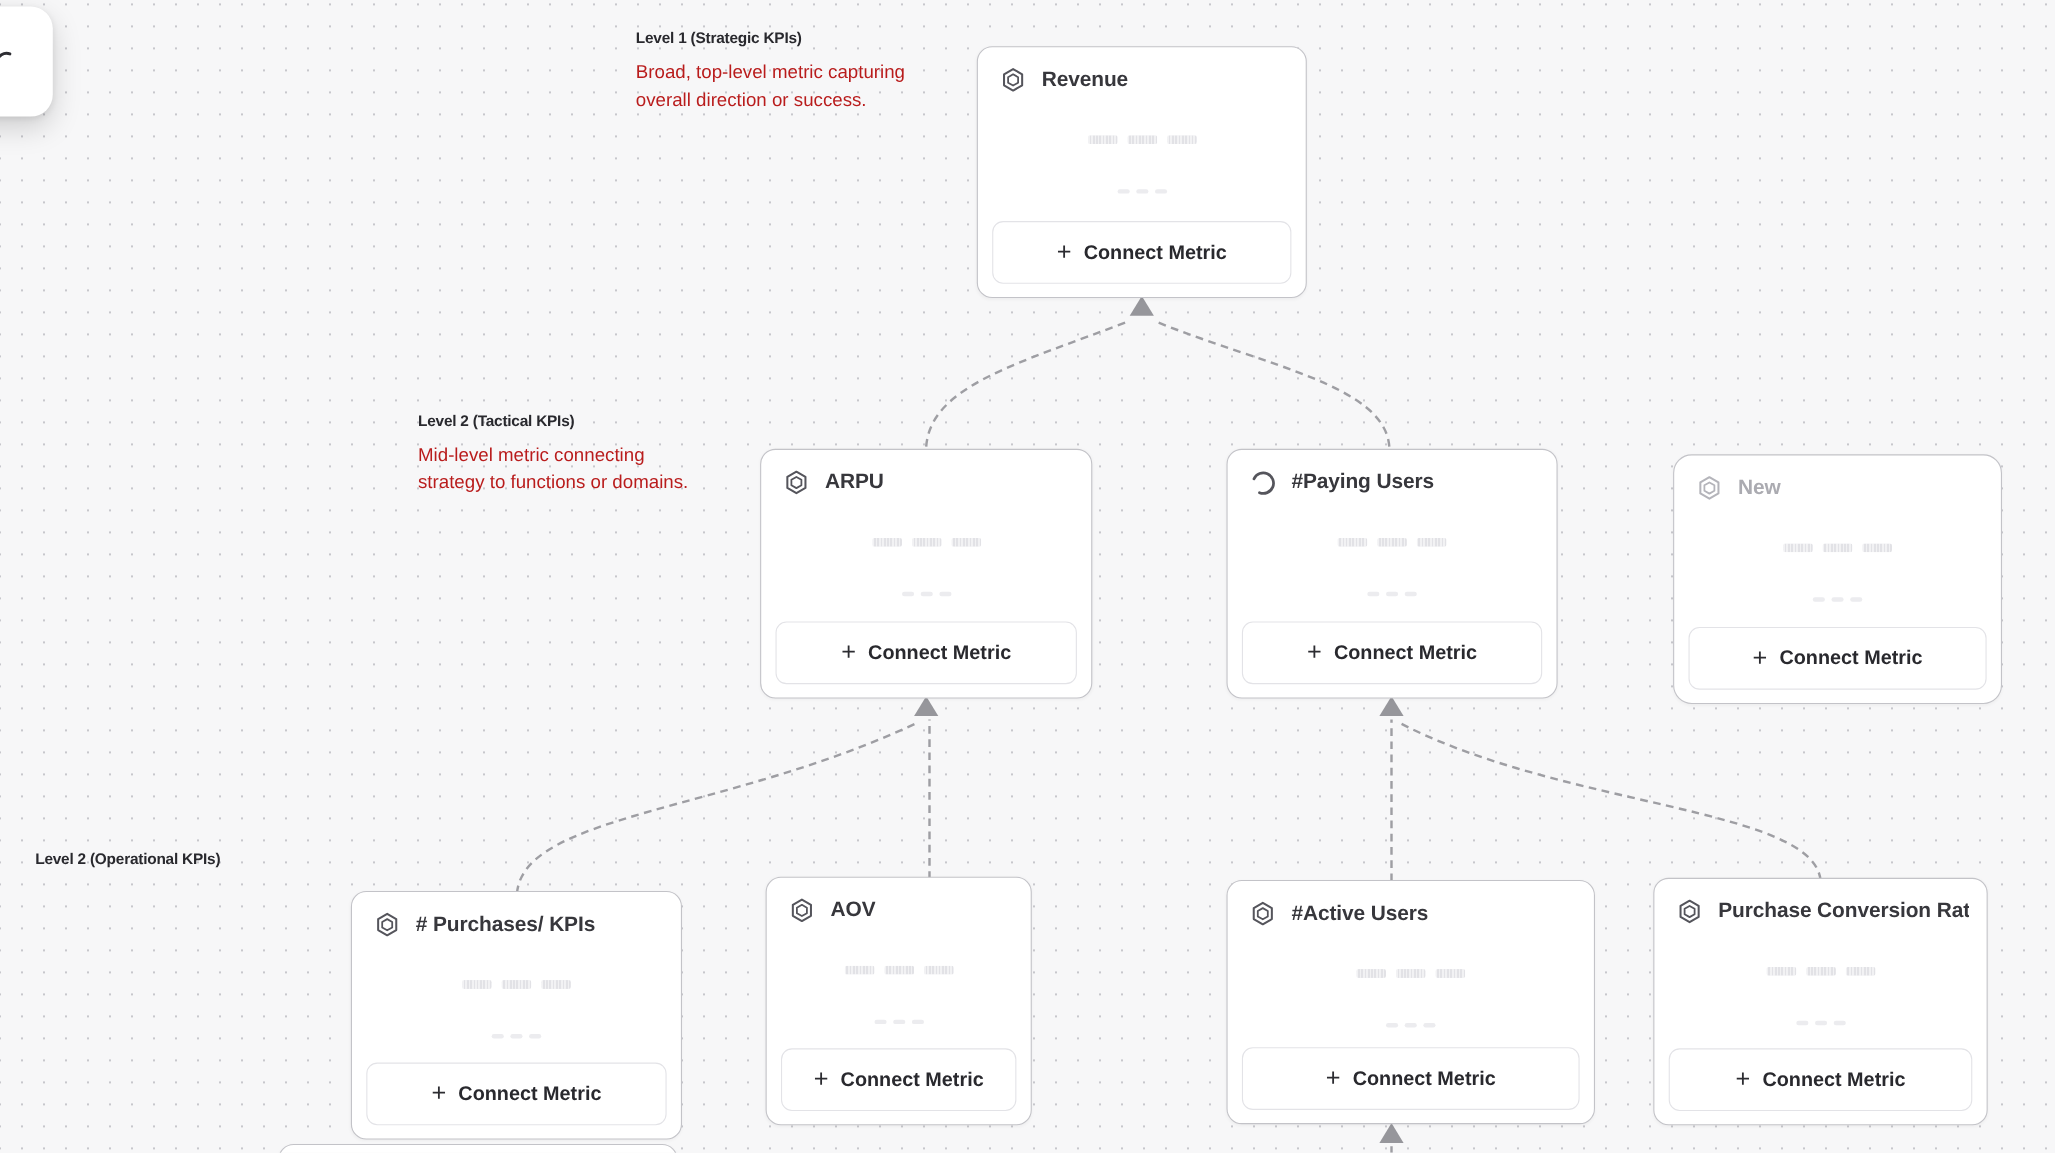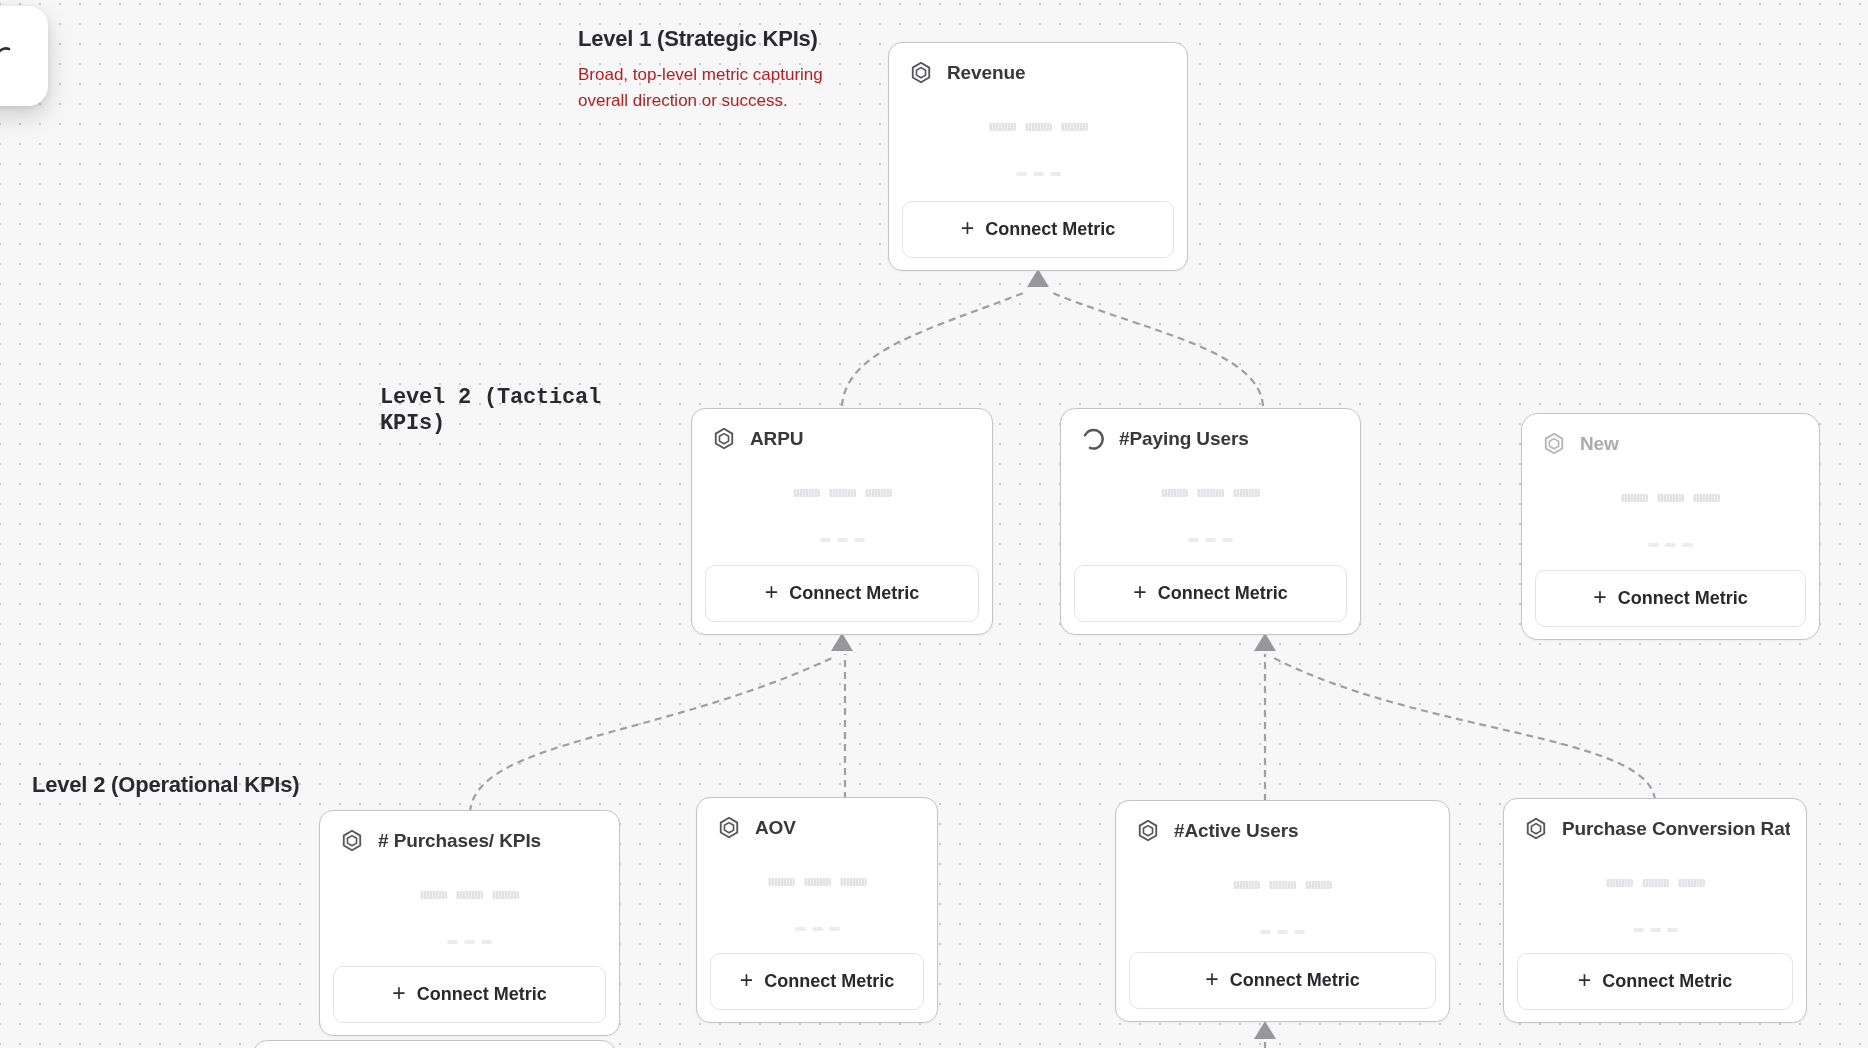--- a/index.html
+++ b/index.html
@@ -19,21 +19,21 @@
   .float-tool{
     position:absolute;left:-62px;top:6px;width:110px;height:100px;
     background:#ffffff;border-radius:20px;
     box-shadow:0 10px 26px rgba(0,0,0,.17), 0 2px 6px rgba(0,0,0,.08);
   }
   .float-tool svg{position:absolute;left:56px;top:36px;}
 
   
   .level-label{position:absolute;}
   .level-label h2{
-    margin:0 0 10px 0;font-size:22px;line-height:1.2;font-weight:700;
+    margin:0 0 10px 0;font-size:14px;line-height:1.2;font-weight:700;
     color:#29292e;letter-spacing:-.2px;
   }
   .level-label p{
     margin:0;font-size:17px;line-height:1.5;color:#b91c1c;font-weight:400;
   }
 
   
   .card{
     position:absolute;background:#fff;border:1.5px solid #c3c3c8;
     border-radius:14px;box-sizing:border-box;
@@ -93,22 +93,23 @@
     <svg width="20" height="22" viewBox="0 0 20 22">
       <path d="M2 16 C4 8 10 5 15 7" fill="none" stroke="#2e2e33" stroke-width="2.6" stroke-linecap="round"></path>
     </svg>
   </div>
 
   <div class="level-label" style="left:578px;top:26px;width:300px;">
     <h2>Level 1 (Strategic KPIs)</h2>
     <p style="max-width:296px;">Broad, top-level metric capturing overall direction or success.</p>
   </div>
 
-  <div class="level-label" style="left:380px;top:385px;width:280px;font-family:Liberation Mono, monospace;">
+  <div class="level-label" style="left:380px;top:374px;width:280px;">
     <h2>Level 2 (Tactical KPIs)</h2>
+    <p style="max-width:262px;">Mid-level metric connecting strategy to functions or domains.</p>
   </div>
 
   <div class="level-label" style="left:32px;top:772px;width:300px;">
     <h2>Level 2 (Operational KPIs)</h2>
   </div>
 
   <div class="card" style="left:888px;top:42px;width:300px;height:229px;padding-left:20px;">
     <div class="card-head">
       <svg class="icn" viewBox="0 0 24 24">
         <path d="M12 2.6 L19.6 7 V16.2 L12 20.6 L4.4 16.2 V7 Z" fill="none" stroke="currentColor" stroke-width="1.7" stroke-linejoin="round"></path>
@@ -149,21 +150,21 @@
         <i></i>
         <i></i>
         <i></i>
       </div>
     <button class="connect-btn">
       <span class="plus">+</span>
       <span>Connect Metric</span>
     </button>
   </div>
 
-  <div class="card" style="left:1060px;top:408px;width:301px;height:227px;border-radius:15px;">
+  <div class="card" style="left:1115px;top:408px;width:301px;height:227px;">
     <div class="card-head">
       <svg class="icn" viewBox="0 0 24 24">
         <path d="M4.6 8.6 A8.6 8.6 0 1 1 9.2 20.2" fill="none" stroke="currentColor" stroke-width="2.3" stroke-linecap="round"></path>
       </svg>
       <span class="card-title">#Paying Users</span>
     </div>
     <div class="pills">
         <i></i>
         <i></i>
         <i></i>

